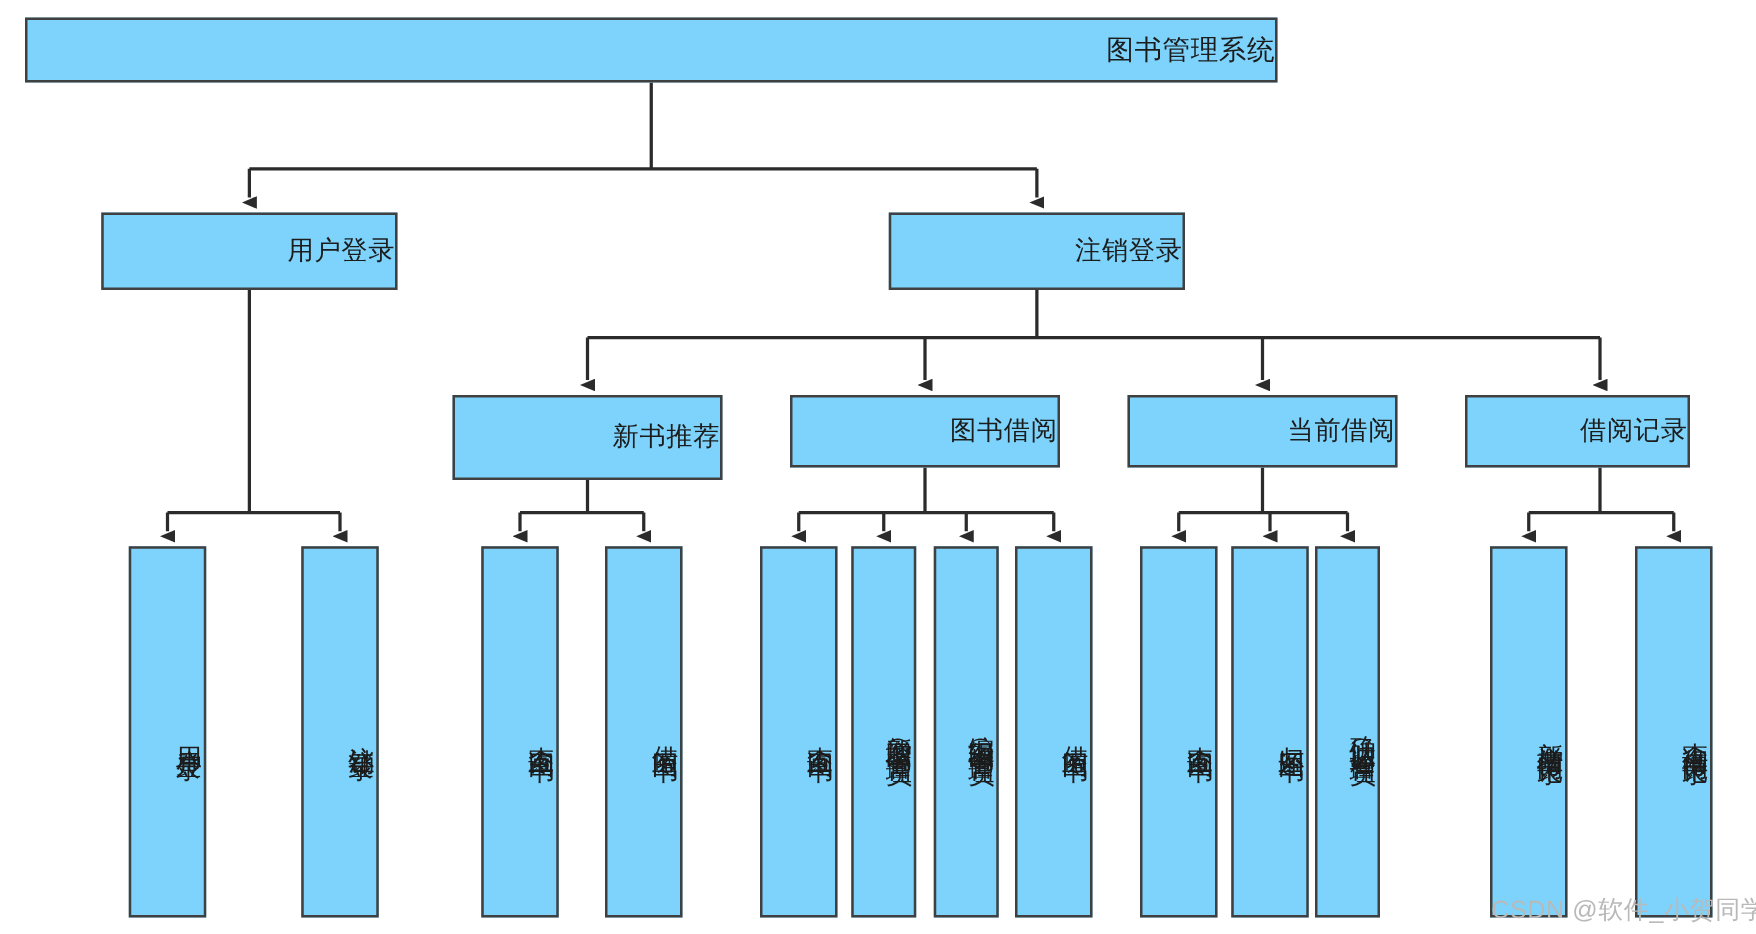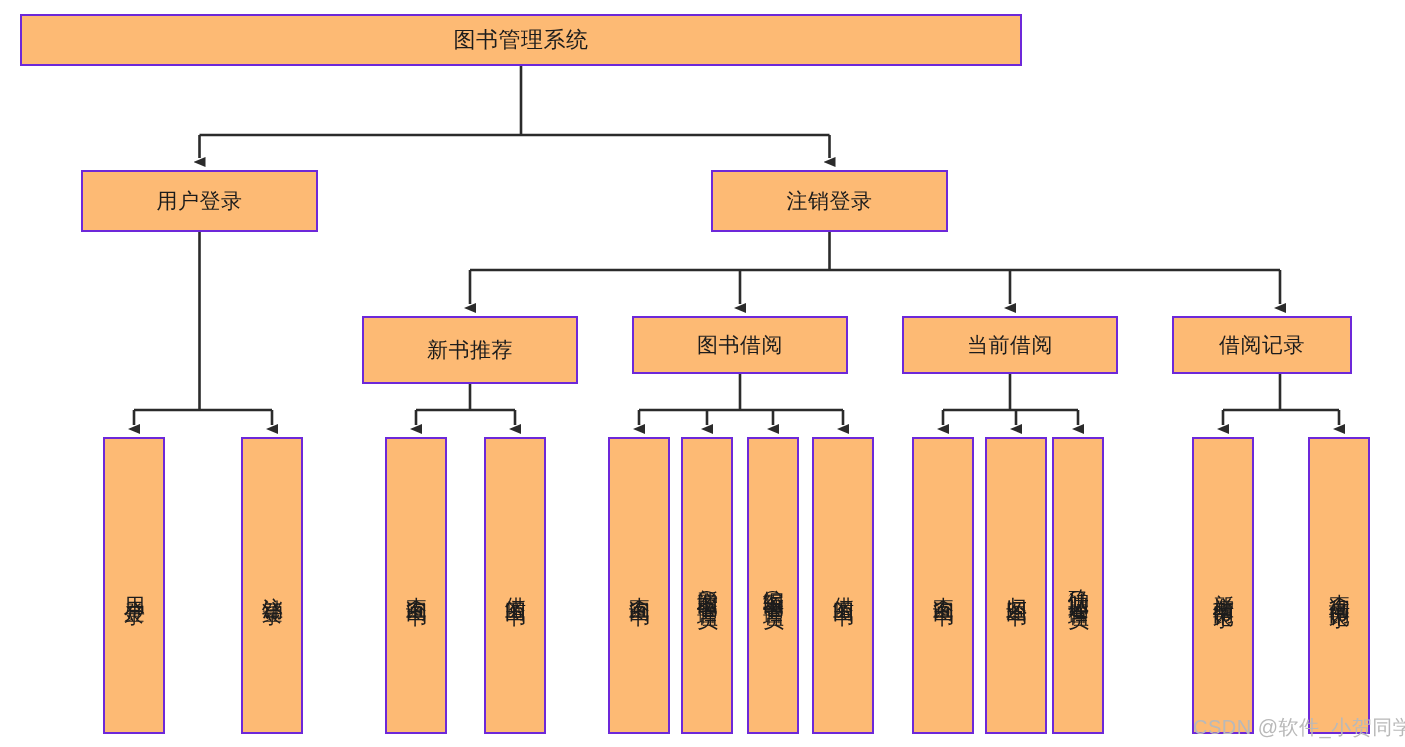--- a/index.html
+++ b/index.html
@@ -20,25 +20,25 @@
   #svg-layer {
     position: absolute;
     left: 0;
     top: 0;
     width: 1405px;
     height: 747px;
   }
   .node {
     position: absolute;
     box-sizing: border-box;
-    background: #fdba74;
-    border: 2px solid #6d28d9;
+    background: #7dd3fc;
+    border: 2px solid #404040;
     display: flex;
     align-items: center;
-    justify-content: center;
+    justify-content: flex-end;
     z-index: 3;
   }
   .node-label {
     color: #1c1c1c;
     font-size: 21px;
     line-height: 1.28;
     letter-spacing: 0.5px;
     white-space: nowrap;
     text-align: center;
   }

